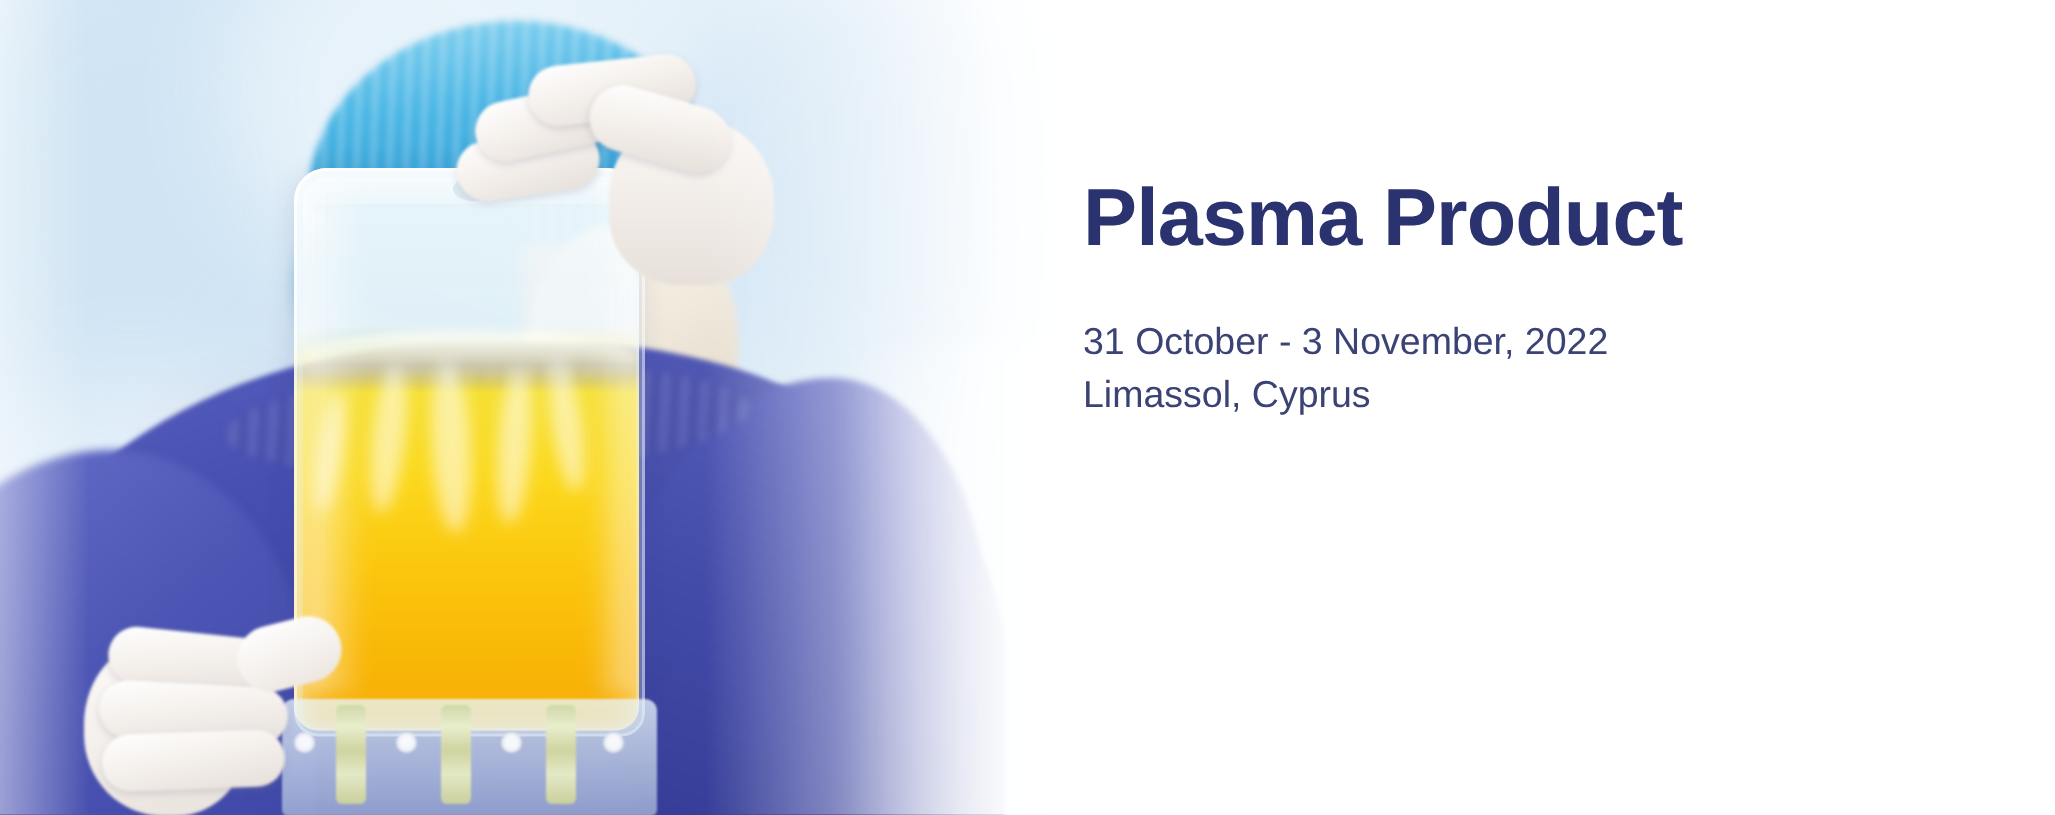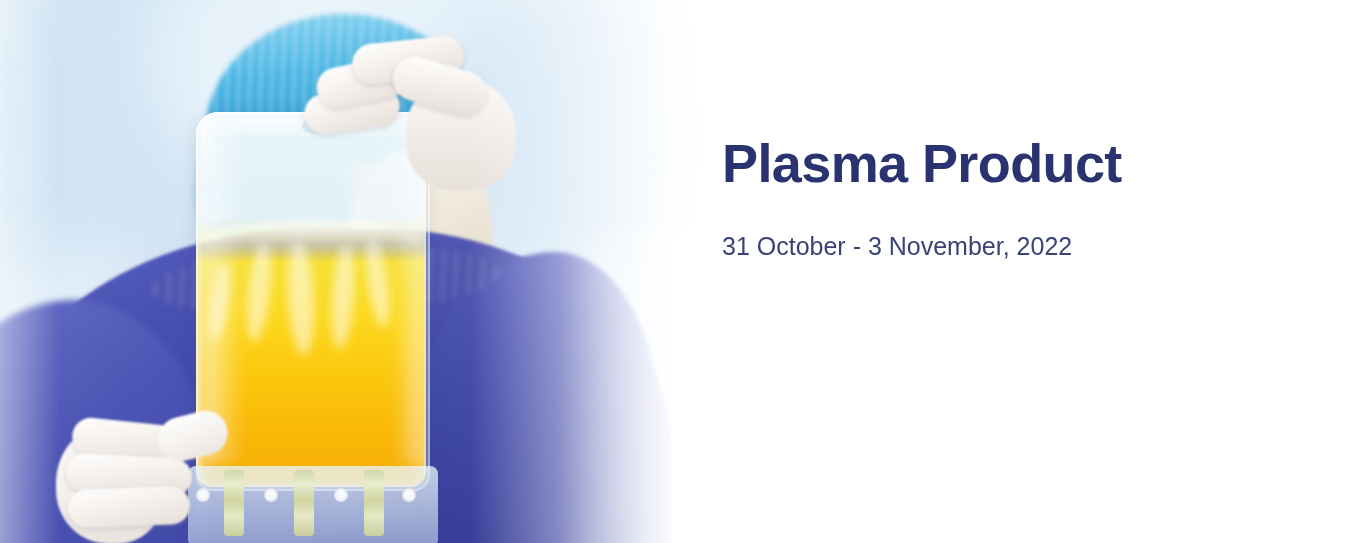--- a/index.html
+++ b/index.html
@@ -332,16 +332,17 @@
     <div class="left-vignette"></div>
     <div class="photo-fade"></div>
   </div>
 
   <div class="text-block">
     <h1 class="title">
       <span class="ln">Plasma Product</span>
     </h1>
     <div class="subtitle">
       <span class="ln">31 October - 3 November, 2022</span>
+      <span class="ln">Limassol, Cyprus</span>
     </div>
   </div>
 
 </div>
 
 </body></html>

